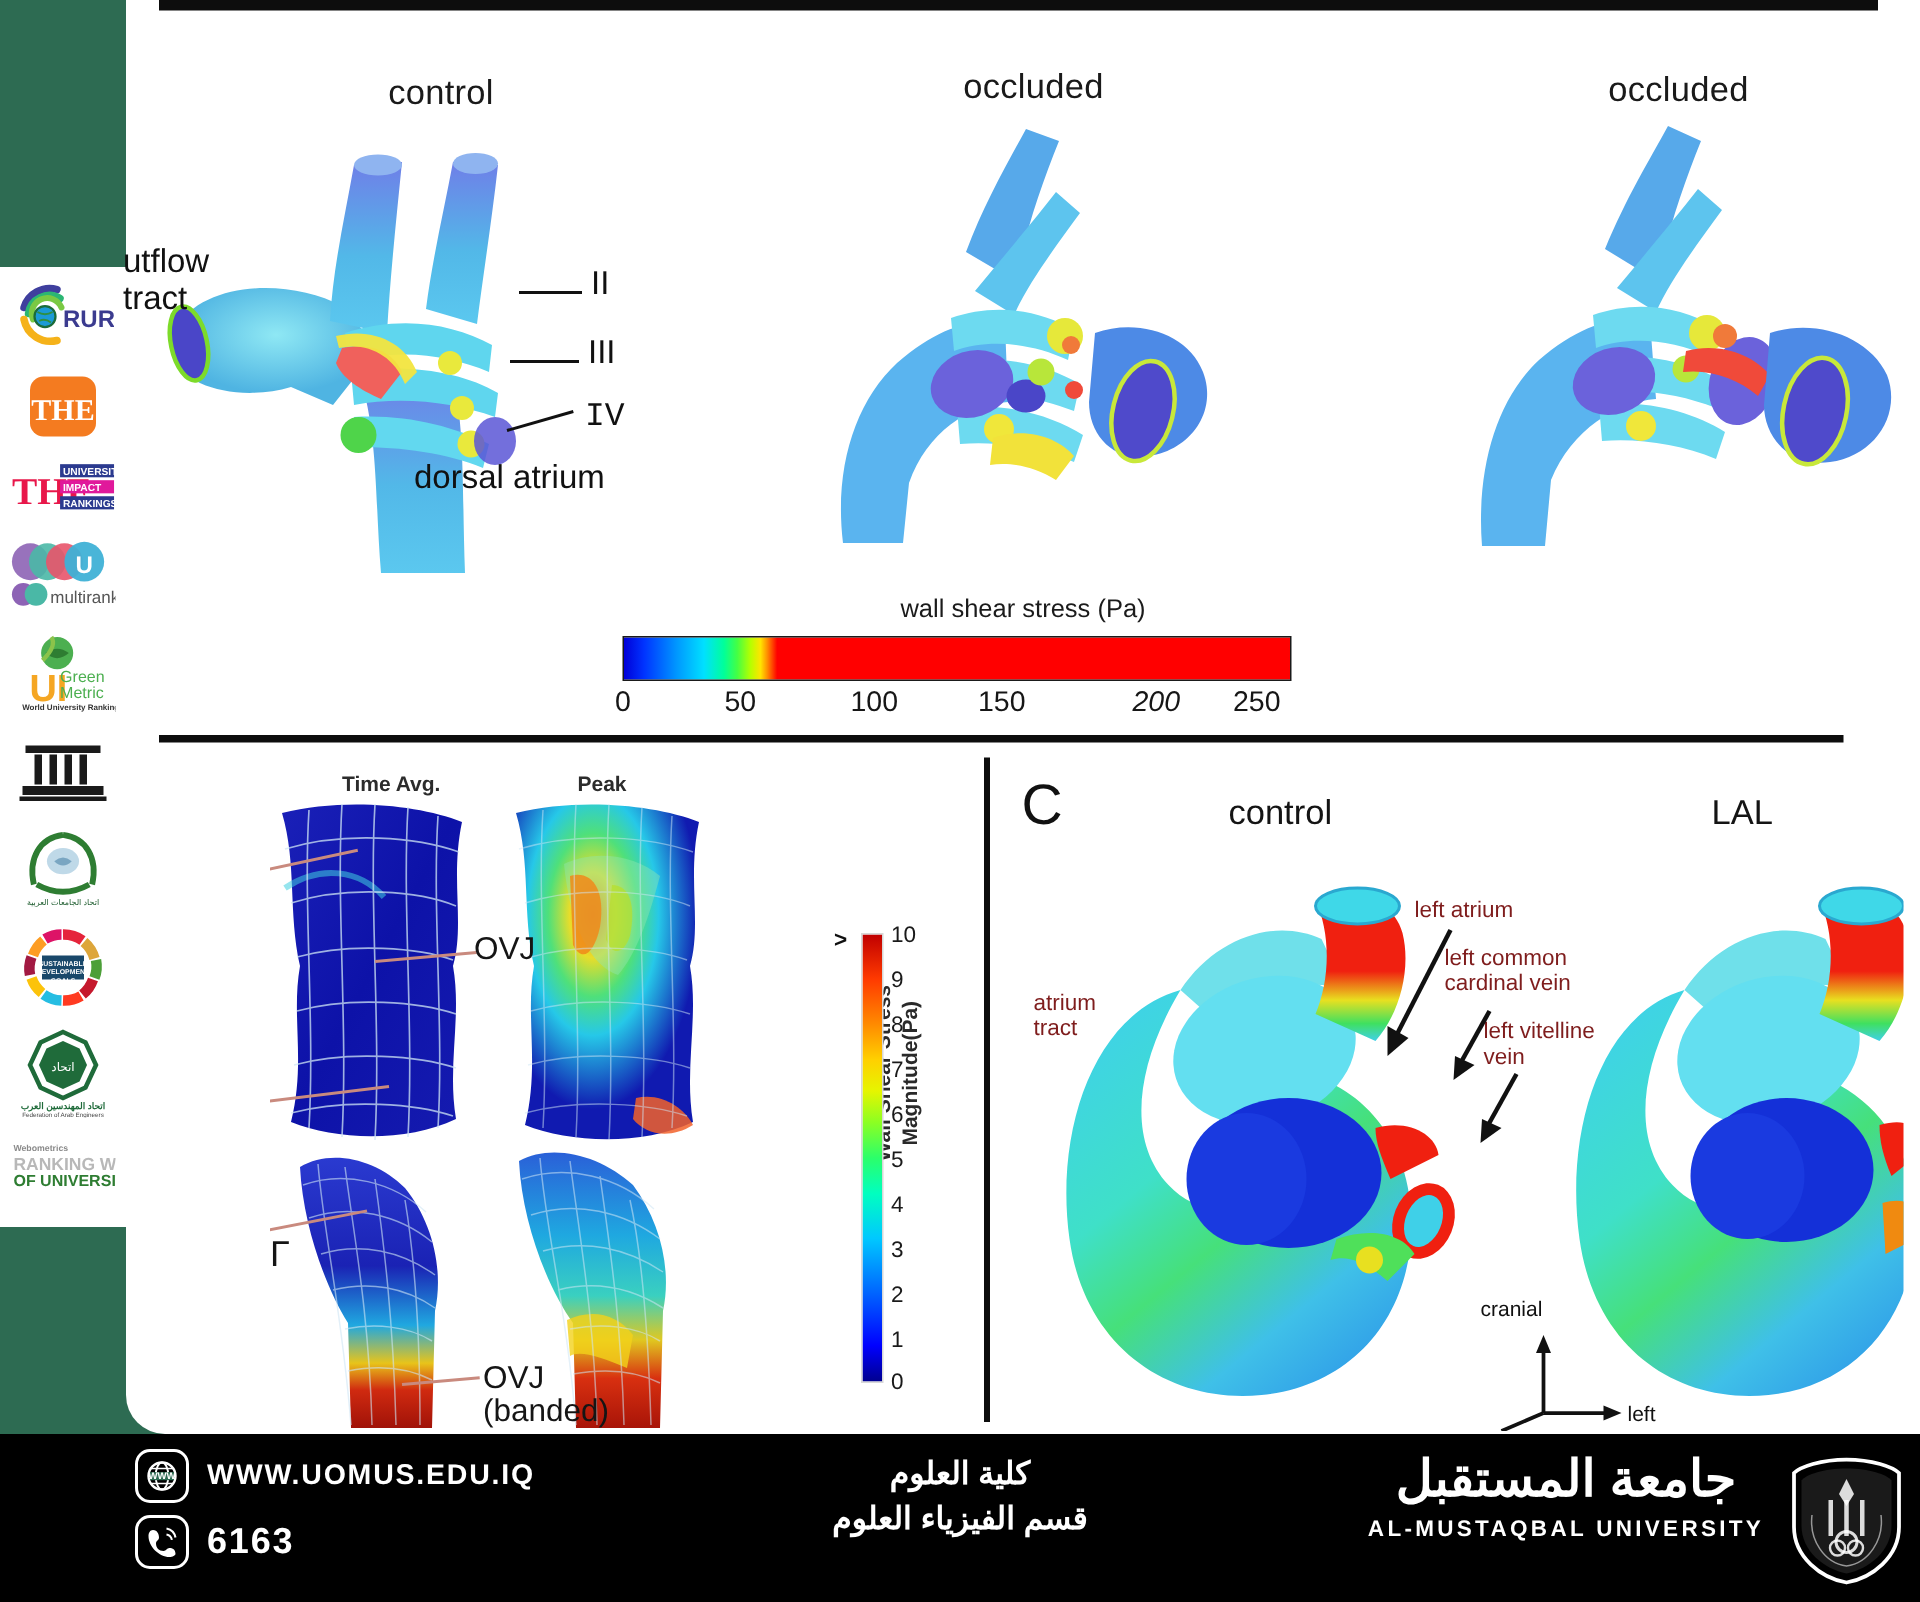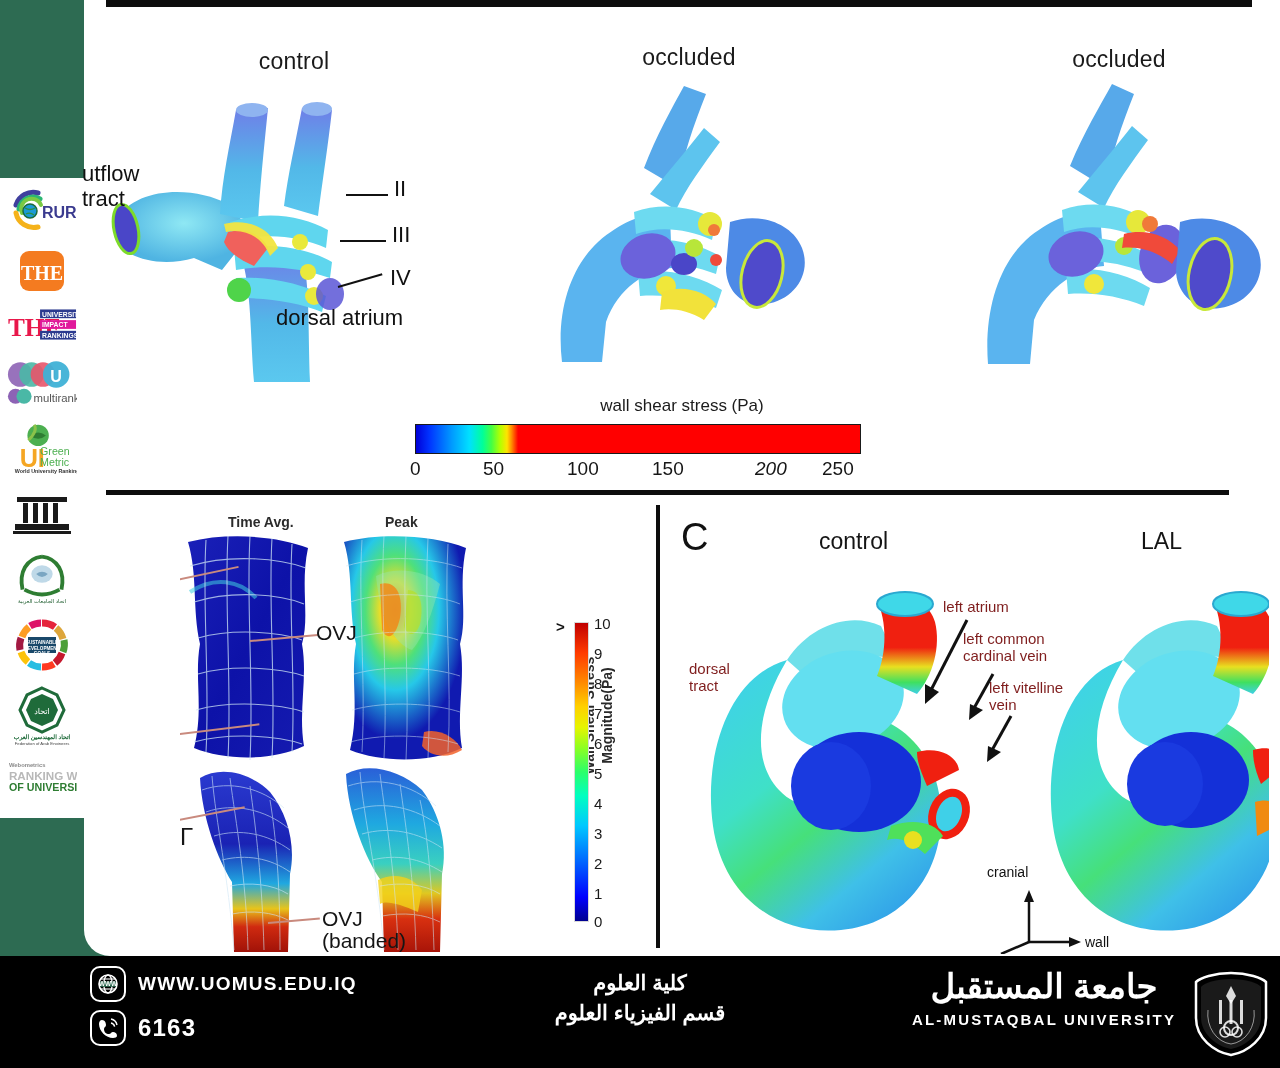--- a/index.html
+++ b/index.html
@@ -309,21 +309,21 @@
           <ellipse cx="228" cy="212" rx="14" ry="16" fill="#5a56d6" opacity=".85"></ellipse>
         </svg>
 
         <div class="fig-label" style="left:-2px;top:148px;">utflow
 tract</div>
         <div class="lead" style="left:262px;top:180px;width:42px;"></div>
         <div class="fig-label" style="left:310px;top:163px;">II</div>
         <div class="lead" style="left:256px;top:226px;width:46px;"></div>
         <div class="fig-label" style="left:308px;top:209px;">III</div>
         <div class="lead" style="left:254px;top:272px;width:46px;transform:rotate(-16deg);"></div>
-        <div class="fig-label" style="left:306px;top:252px;">IV</div>
+        <div class="fig-label" style="left:306px;top:252px;font-family:Liberation Mono, monospace;">IV</div>
         <div class="fig-label" style="left:192px;top:292px;">dorsal atrium</div>
       </div>
 
       <div class="panel" style="left:430px;width:350px;height:370px;">
         <div class="panel-title" style="top:30px;">occluded</div>
         <svg class="vessel" style="left:30px;top:58px;" width="300" height="300" viewBox="0 0 300 300">
           <path d="M18 290 C12 240 26 196 54 170 C82 146 104 140 126 144 L128 196 C102 198 74 216 62 250 L58 290 Z" fill="#5ab4ef"></path>
           <path d="M100 96 C112 64 128 36 140 14 L162 22 C150 52 138 86 134 116 Z" fill="#57a9ea"></path>
           <path d="M106 122 C126 98 146 74 160 56 L176 70 C160 92 142 116 132 138 Z" fill="#5dc4ee"></path>
           <path d="M90 140 C118 130 148 134 172 148 L168 168 C142 156 114 154 92 162 Z" fill="#6ddaf0"></path>
@@ -577,21 +577,21 @@
         <ellipse cx="138" cy="136" rx="62" ry="48" fill="#63dff0" transform="rotate(-18 138 136)"></ellipse>
         <path d="M172 36 C200 28 224 36 230 58 C236 82 228 112 212 130 L172 112 C182 88 182 58 172 36 Z" fill="url(#tube)"></path>
         <ellipse cx="200" cy="40" rx="28" ry="12" fill="#3fd8e8"></ellipse>
         <ellipse cx="200" cy="40" rx="28" ry="12" fill="none" stroke="#2aa8d0" stroke-width="2"></ellipse>
         <ellipse cx="150" cy="216" rx="58" ry="48" fill="#1430d8"></ellipse>
         <ellipse cx="124" cy="220" rx="38" ry="42" fill="#1a3ae0"></ellipse>
         <path d="M212 186 C234 180 240 190 240 204 L220 220 C214 206 212 196 212 186 Z" fill="#f02010"></path>
         <path d="M214 238 C234 232 240 244 240 260 L216 272 Z" fill="#f08a10"></path>
       </svg>
 
-      <div class="anno" style="left:20px;top:158px;">dorsal
+      <div class="anno" style="left:20px;top:158px;">atrium
 tract</div>
       <div class="anno" style="left:274px;top:96px;">left atrium</div>
       <div class="anno" style="left:294px;top:128px;">left common
 cardinal vein</div>
       <div class="anno" style="left:320px;top:177px;">left vitelline
 vein</div>
 
       <svg class="arrow" style="left:246px;top:112px;" width="60" height="100" viewBox="0 0 60 100">
         <line x1="52" y1="6" x2="14" y2="80" stroke="#111" stroke-width="3"></line>
         <polygon points="10,90 10,70 24,78" fill="#111"></polygon>
@@ -606,21 +606,21 @@
       </svg>
 
       <svg class="arrow" style="left:322px;top:380px;" width="110" height="72" viewBox="0 0 110 72">
         <line x1="38" y1="60" x2="38" y2="16" stroke="#111" stroke-width="2.5"></line>
         <polygon points="38,8 33,20 43,20" fill="#111"></polygon>
         <line x1="38" y1="60" x2="82" y2="60" stroke="#111" stroke-width="2.5"></line>
         <polygon points="90,60 78,55 78,65" fill="#111"></polygon>
         <line x1="38" y1="60" x2="10" y2="72" stroke="#111" stroke-width="2.5"></line>
       </svg>
       <div class="axes-lbl" style="left:318px;top:362px;">cranial</div>
-      <div class="axes-lbl" style="left:416px;top:432px;">wall</div>
+      <div class="axes-lbl" style="left:416px;top:432px;">left</div>
     </div>
   </div>
 
   <div class="footer">
 
     <div class="f-contact">
       <div class="f-line">
         <div class="f-ico">
           <svg width="22" height="22" viewBox="0 0 22 22">
             <circle cx="11" cy="11" r="9" fill="none" stroke="#fff" stroke-width="1.6"></circle>

